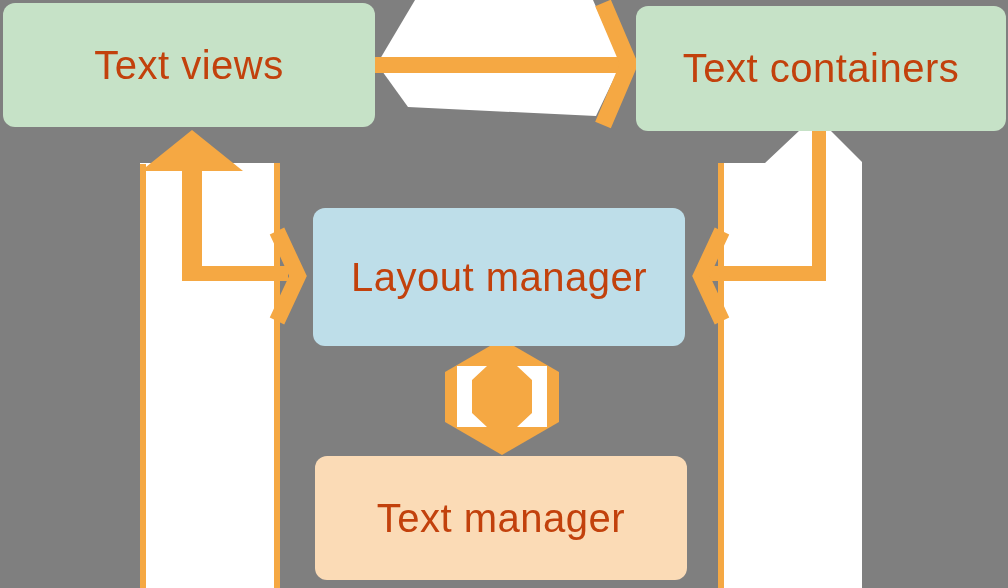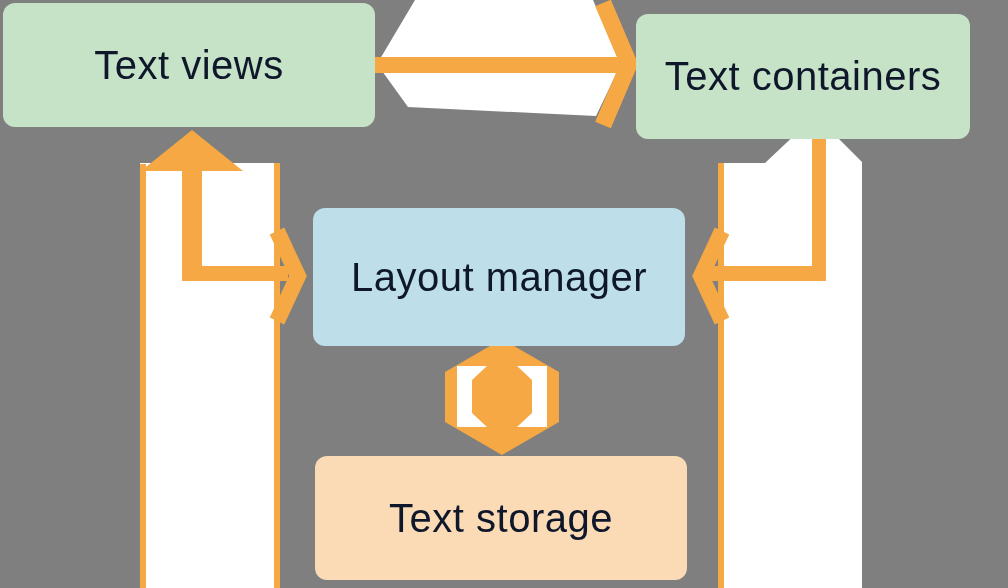--- a/index.html
+++ b/index.html
@@ -8,28 +8,28 @@
     width:1008px;height:588px;
     overflow:hidden;
     background:#7f7f7f;
     font-family:"Liberation Sans", sans-serif;
   }
   .stage svg{position:absolute;left:0;top:0;z-index:1;}
   .node{
     position:absolute;z-index:2;
     display:flex;align-items:center;justify-content:center;
     border-radius:12px;
-    font-size:40px;color:#0f172a;
+    font-size:40px;color:#c2410c;
     letter-spacing:0.5px;
   }
   .node-green{background:#c6e2c7;}
   .node-blue{background:#bedee9;}
   .node-peach{background:#fbdbb6;}
   #node-text-views{left:3px;top:3px;width:372px;height:124px;}
-  #node-text-containers{left:636px;top:14px;width:334px;height:125px;}
+  #node-text-containers{left:636px;top:6px;width:370px;height:125px;}
   #node-layout-manager{left:313px;top:208px;width:372px;height:138px;}
   #node-text-storage{left:315px;top:456px;width:372px;height:124px;}
 </style>
 </head>
 <body>
 
 <div class="stage">
 
   <svg width="1008" height="588" viewBox="0 0 1008 588">
 
@@ -70,16 +70,16 @@
 
   <div class="node node-green" id="node-text-containers">
     <span>Text containers</span>
   </div>
 
   <div class="node node-blue" id="node-layout-manager">
     <span>Layout manager</span>
   </div>
 
   <div class="node node-peach" id="node-text-storage">
-    <span>Text storage</span>
+    <span>Text manager</span>
   </div>
 
 </div>
 
 </body></html>

